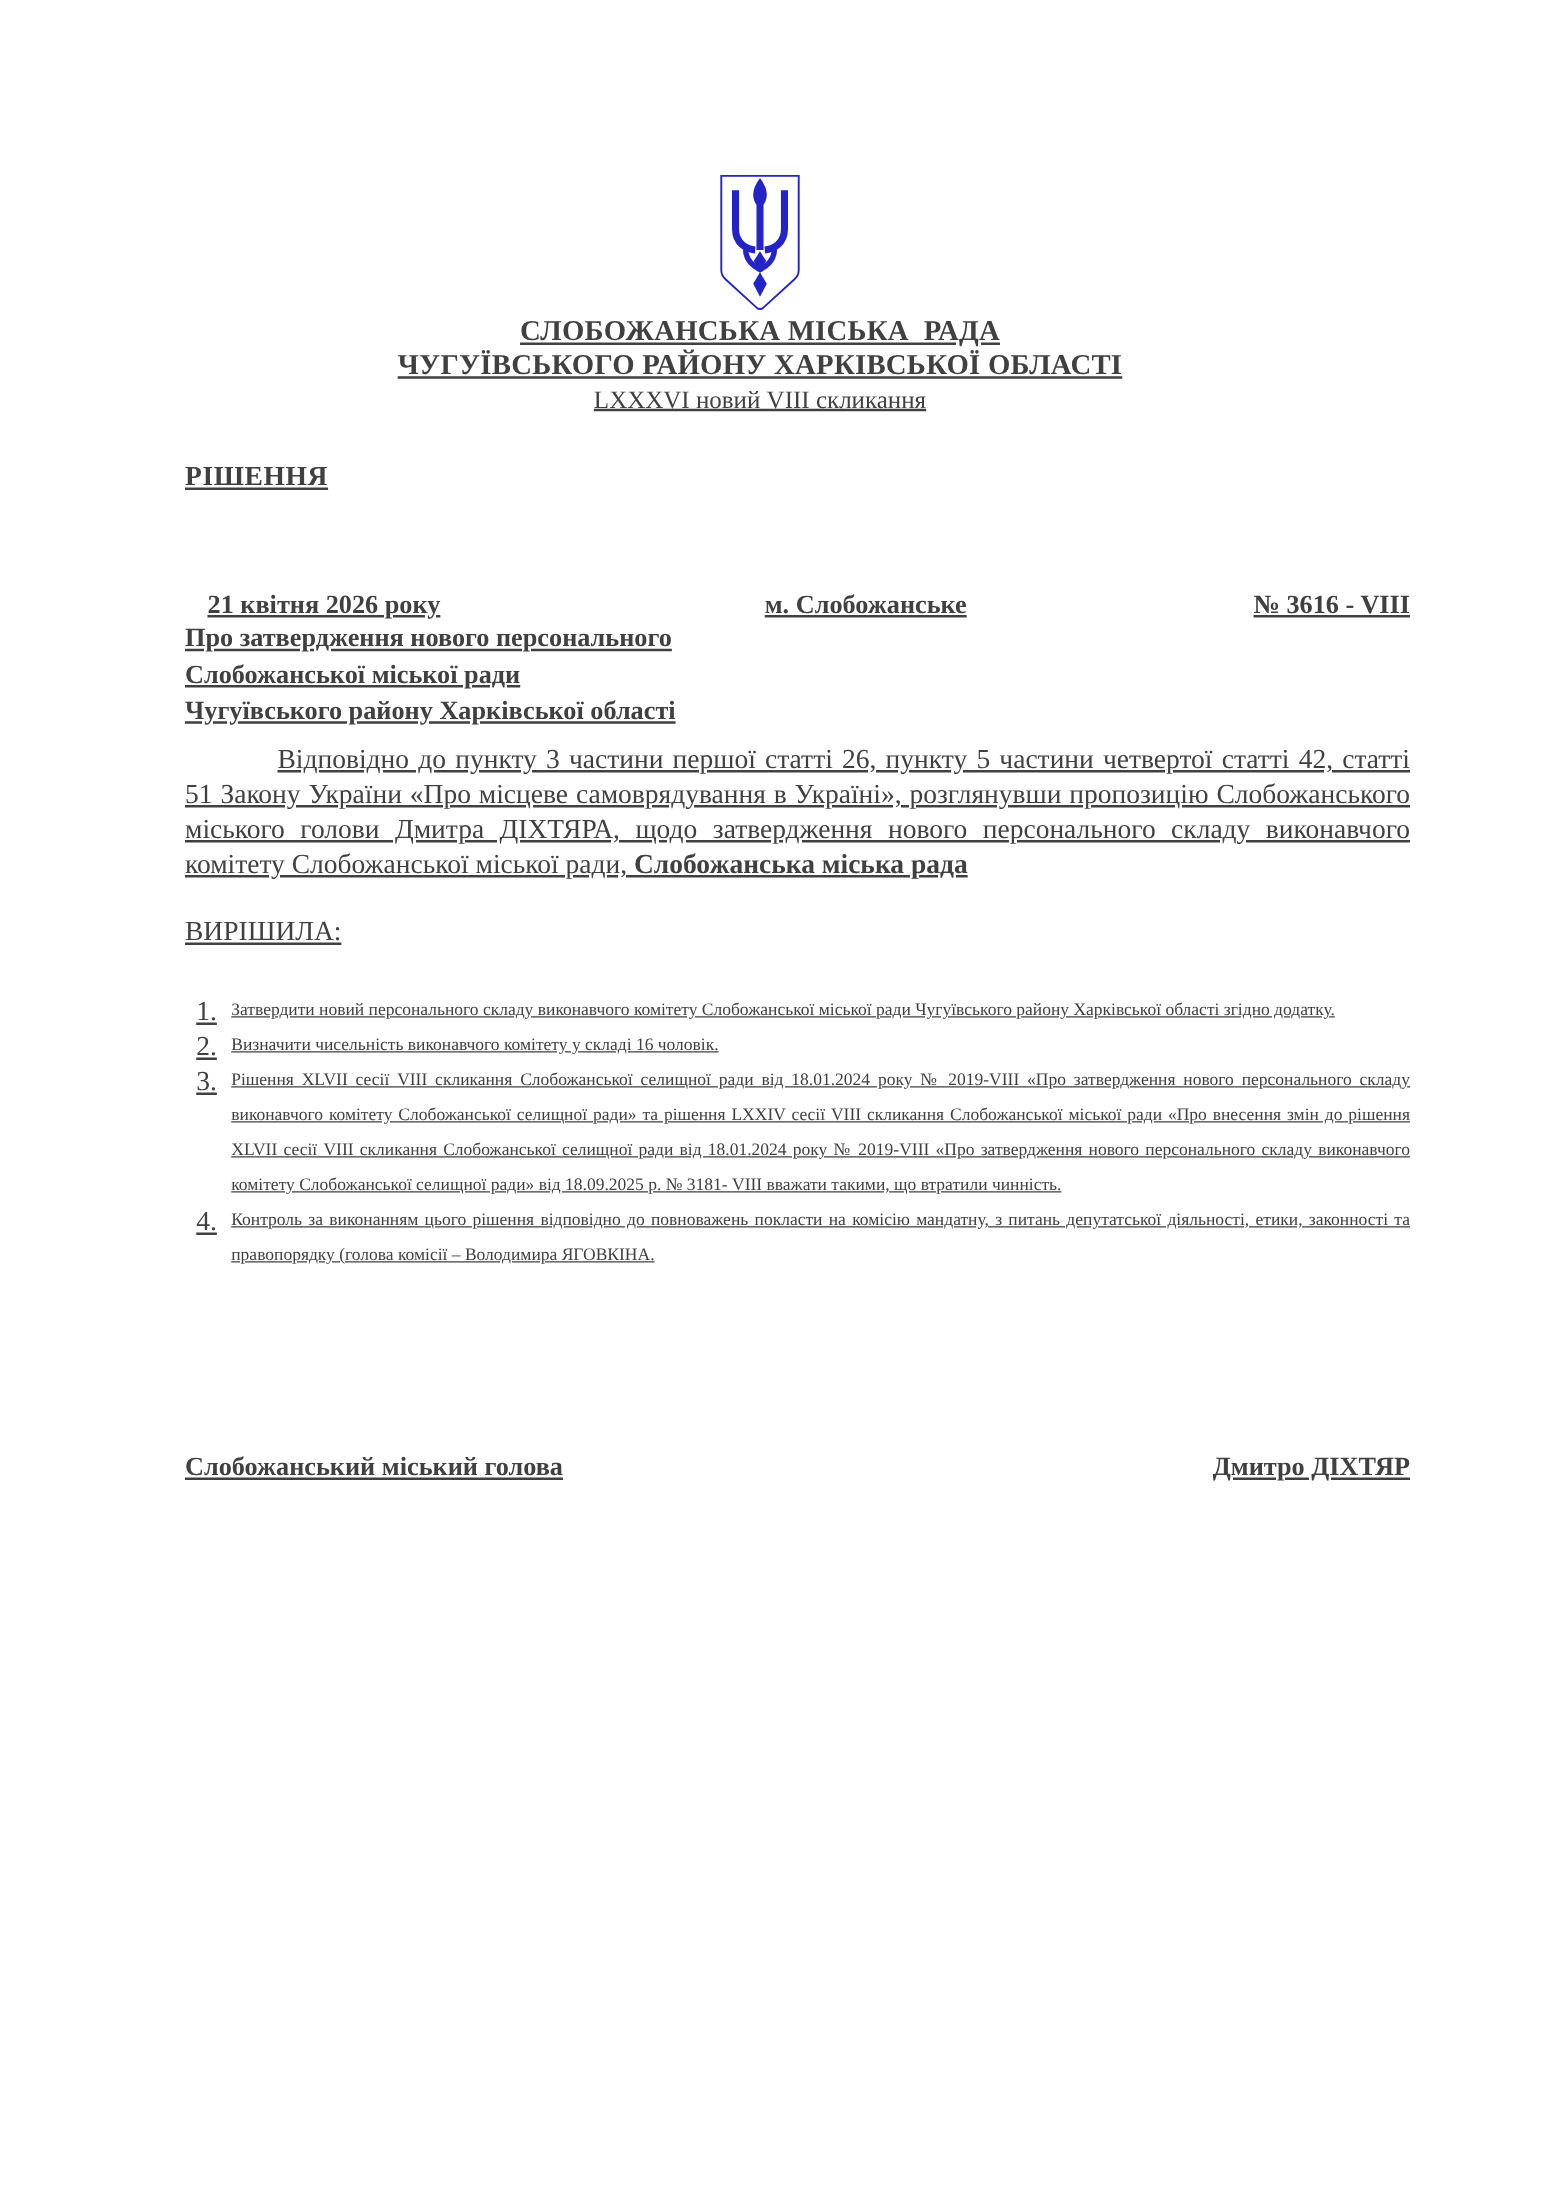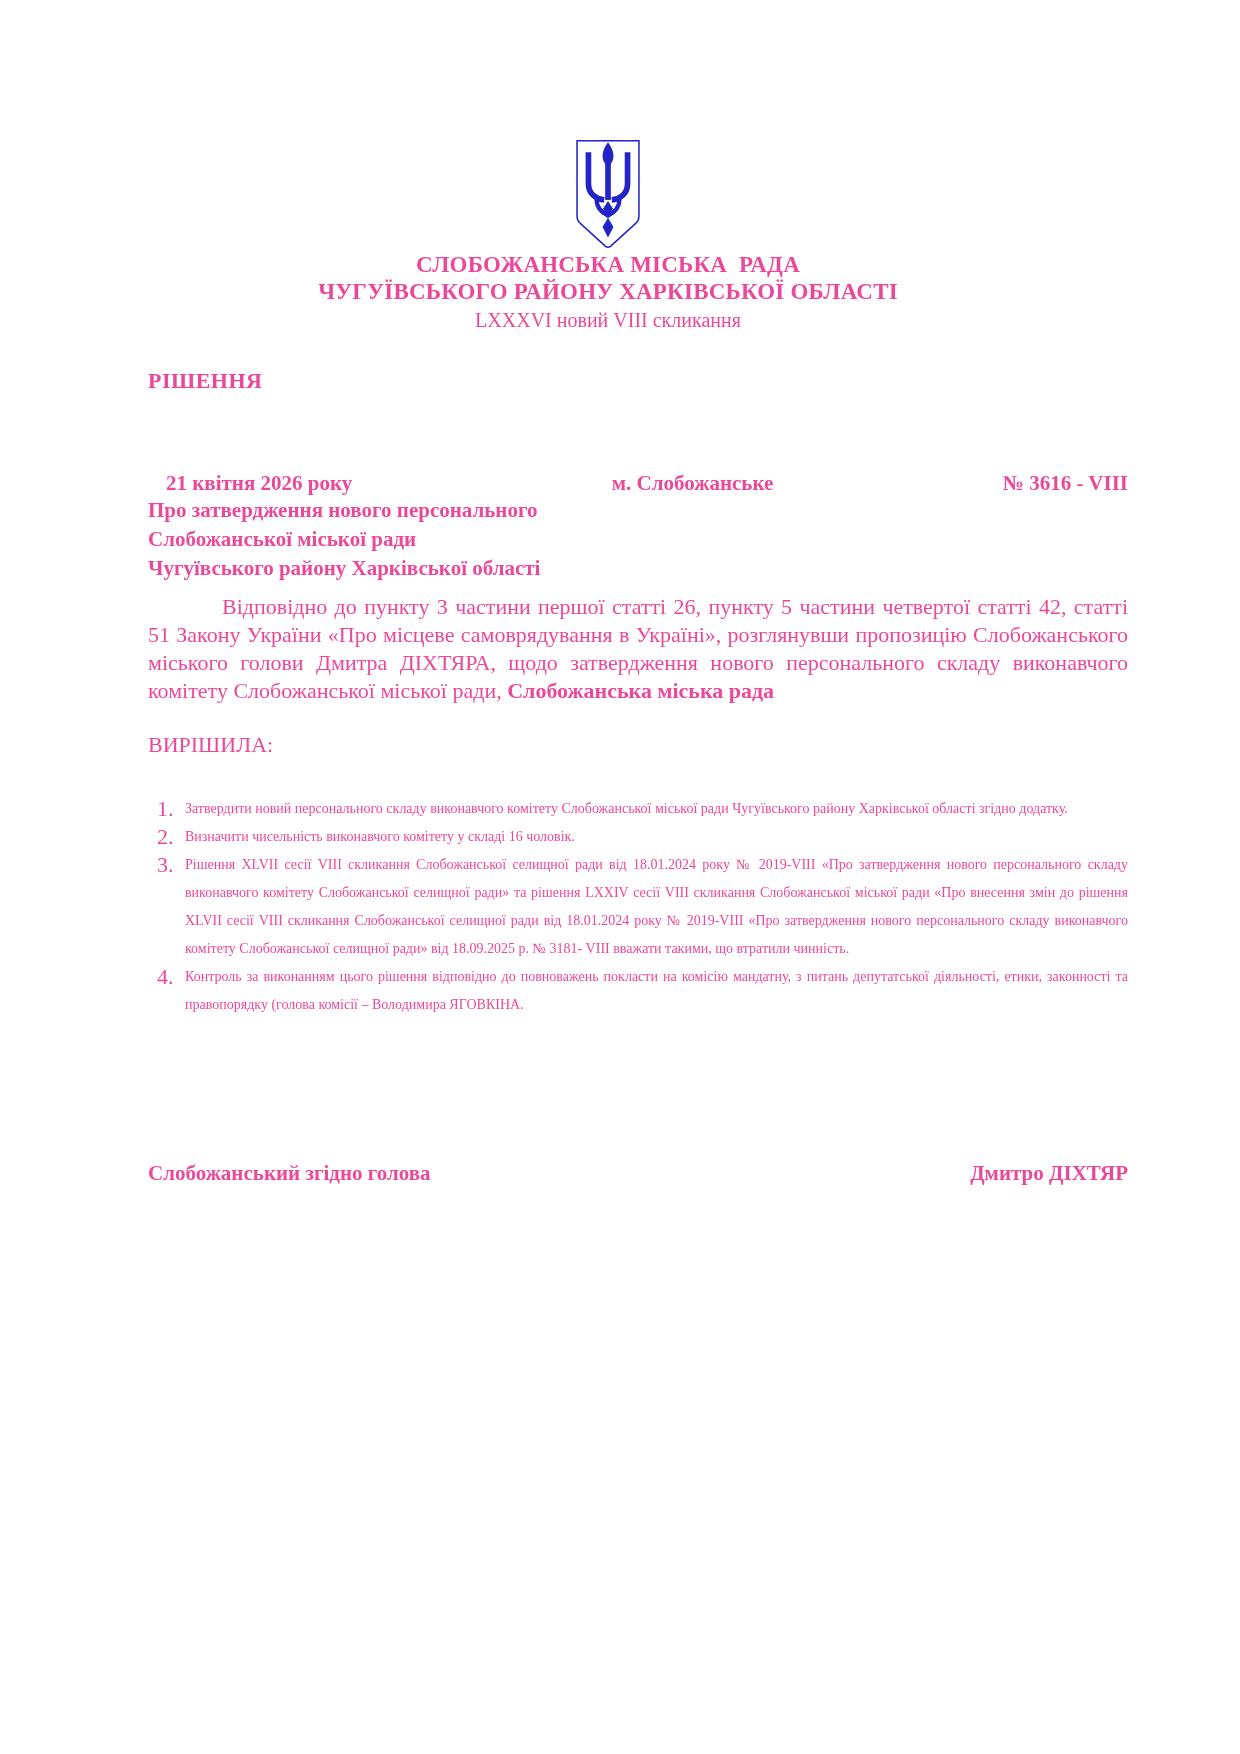--- a/index.html
+++ b/index.html
@@ -1,25 +1,26 @@
 <!DOCTYPE html>
 <html><head>
 <meta charset="utf-8">
 <style>
   html, body { margin: 0; padding: 0; background: #ffffff; }
   .page {
     position: relative;
     width: 1240px;
     height: 1754px;
     background: #ffffff;
-    color: #ec4899;
+    color: #404040;
     font-family: "Liberation Serif", "DejaVu Serif", serif;
     box-sizing: border-box;
     padding: 138px 112px 0 148px;
     overflow: hidden;
+    text-decoration: underline;
   }
   .content { width: 980px; }
 
   
   .header { width: 920px; text-align: center; }
   .emblem-wrap { display: flex; justify-content: center; }
   .hdr-line {
     font-size: 23px;
     font-weight: bold;
     line-height: 27px;
@@ -162,18 +163,18 @@
         <span class="li-num">3.</span>
         <div class="li-text">Рішення XLVII сесії VIII скликання Слобожанської селищної ради від 18.01.2024 року № 2019-VIII «Про затвердження нового персонального складу виконавчого комітету Слобожанської селищної ради» та рішення LXXIV сесії VIII скликання Слобожанської міської ради «Про внесення змін до рішення XLVII сесії VIII скликання Слобожанської селищної ради від 18.01.2024 року № 2019-VIII «Про затвердження нового персонального складу виконавчого комітету Слобожанської селищної ради» від 18.09.2025 р. № 3181- VIII вважати такими, що втратили чинність.</div>
       </div>
       <div class="li">
         <span class="li-num">4.</span>
         <div class="li-text">Контроль за виконанням цього рішення відповідно до повноважень покласти на комісію мандатну, з питань депутатської діяльності, етики, законності та правопорядку (голова комісії – Володимира ЯГОВКІНА.</div>
       </div>
     </div>
 
     <div class="sig-row">
-      <span>Слобожанський згідно голова</span>
+      <span>Слобожанський міський голова</span>
       <span>Дмитро ДІХТЯР</span>
     </div>
 
   </div>
 </div>
 
 </body></html>

